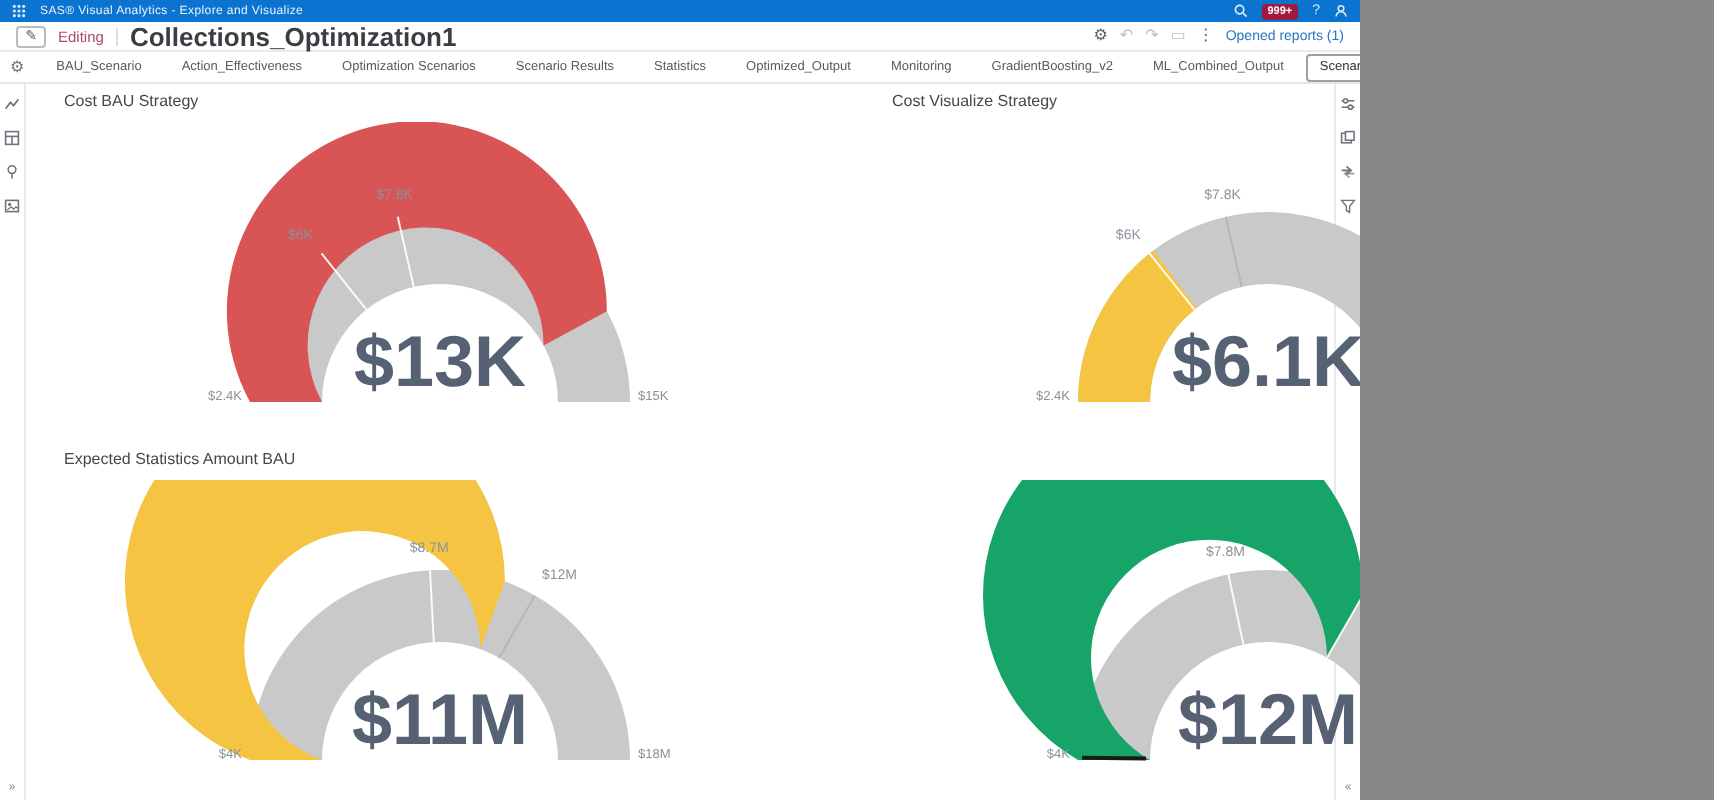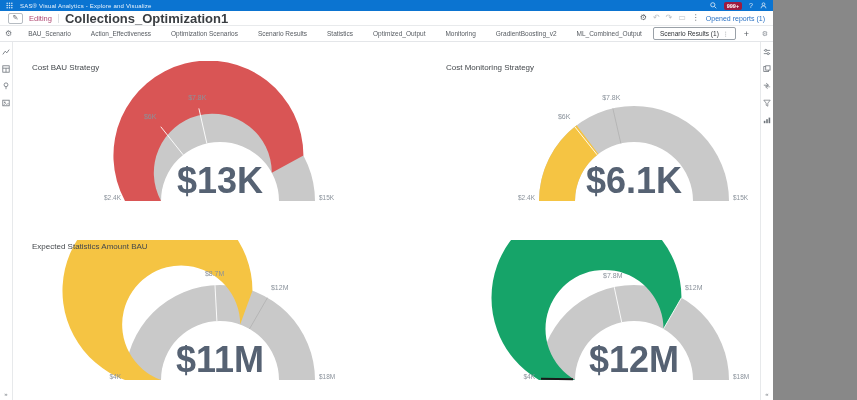--- a/index.html
+++ b/index.html
@@ -1,17 +1,17 @@
 <!DOCTYPE html>
 <html><head>
 <meta charset="utf-8">
 <style>
   * { margin:0; padding:0; box-sizing:border-box; }
   body { background:#888; font-family:"Liberation Sans", sans-serif; }
-  .page { width:773px; height:400px; background:#fff; position:relative; display:flex; flex-direction:column; overflow:hidden; }
+  .page { width:680px; height:400px; background:#fff; position:relative; display:flex; flex-direction:column; overflow:hidden; }
 
   
   .topbar { height:11px; background:#0B74D1; display:flex; align-items:center; padding:0 6px; gap:7px; flex:0 0 auto; }
   .topbar .app-title { color:#EAF3FC; font-size:6px; letter-spacing:.2px; white-space:nowrap; }
   .topbar .spacer { flex:1; }
   .topbar .ticon { color:#DCEAF8; font-size:7px; line-height:1; display:flex; align-items:center; }
   .badge { background:#9E1B3F; color:#fff; font-size:5.5px; font-weight:bold; padding:0 3px; border-radius:2px; line-height:8px; }
 
   
   .toolbar { height:15px; display:flex; align-items:center; padding:0 8px; gap:6px; border-bottom:1px solid #E8EAEC; flex:0 0 auto; background:#fff; }
@@ -37,21 +37,21 @@
   
   .main { flex:1; display:flex; min-height:0; }
   .rail { width:13px; flex:0 0 auto; display:flex; flex-direction:column; align-items:center; padding:6px 0 3px; gap:9px; }
   .rail.left { border-right:1px solid #E7E9EB; }
   .rail.right { border-left:1px solid #E7E9EB; }
   .rail svg { display:block; }
   .rail .chev { margin-top:auto; font-size:6px; color:#7A8087; }
 
   .canvas { flex:1; display:grid; grid-template-columns:1fr 1fr; grid-template-rows:1fr 1fr; background:#fff; min-width:0; }
   .cell { position:relative; padding-top:11px; }
-  .cell-title { position:absolute; top:21px; left:19px; font-size:8px; color:#44484C; white-space:nowrap; }
+  .cell-title { position:absolute; top:4px; left:19px; font-size:8px; color:#44484C; white-space:nowrap; }
   .cell svg.gauge { display:block; margin:8px auto 0; }
 </style>
 </head>
 <body>
 
 <div class="page">
 
   <div class="topbar">
     <span class="ticon">
       <svg width="7" height="7" viewBox="0 0 9 9">
@@ -164,21 +164,21 @@
             <line x1="170.21410169033473" y1="93.87194253438625" x2="147.76846882342033" y2="65.72600916553716" stroke="#ffffff" stroke-width="1" opacity="0.9"></line>
             <text x="143.4040402104092" y="58.25318878826096" text-anchor="end" font-size="7" fill="#8A929B">$6K</text>
             <line x1="193.87126489657746" y1="82.47925318127241" x2="185.86051127415013" y2="47.381848342726755" stroke="#ffffff" stroke-width="1" opacity="0.9"></line>
             <text x="184.30286473645592" y="38.557352957453986" text-anchor="middle" font-size="7" fill="#8A929B">$7.8K</text>
             <text x="108" y="139" text-anchor="end" font-size="6.5" fill="#8A929B">$2.4K</text>
             <text x="306" y="139" text-anchor="start" font-size="6.5" fill="#8A929B">$15K</text>
             <text x="207" y="132" text-anchor="middle" font-size="36" font-weight="bold" fill="#566273">$13K</text>
           </svg>
       </div>
       <div class="cell">
-        <div class="cell-title">Cost Monitoring Strategy</div>
+        <div class="cell-title">Cost Visualize Strategy</div>
         <svg class="gauge" width="414" height="152" viewBox="0 0 414 152">
             <path d="M112,140 A95,95 0 1 1 302,140 L266,140 A59,59 0 1 0 148,140 Z" fill="#C9C9C9"></path>
             <path d="M112,140 A95,95 0 0 1 149.63858101907965,64.27241181382236 L171.37553979079684,92.96918207384758 A59,59 0 0 0 148,140 Z" fill="#F5C443"></path>
             <line x1="170.21410169033473" y1="93.87194253438625" x2="147.76846882342033" y2="65.72600916553716" stroke="#ffffff" stroke-width="1" opacity="0.9"></line>
             <text x="143.4040402104092" y="58.25318878826096" text-anchor="end" font-size="7" fill="#8A929B">$6K</text>
             <line x1="193.87126489657746" y1="82.47925318127241" x2="185.86051127415013" y2="47.381848342726755" stroke="#b4b4b4" stroke-width="1" opacity="0.9"></line>
             <text x="184.30286473645592" y="38.557352957453986" text-anchor="middle" font-size="7" fill="#8A929B">$7.8K</text>
             <text x="108" y="139" text-anchor="end" font-size="6.5" fill="#8A929B">$2.4K</text>
             <text x="306" y="139" text-anchor="start" font-size="6.5" fill="#8A929B">$15K</text>
             <text x="207" y="132" text-anchor="middle" font-size="36" font-weight="bold" fill="#566273">$6.1K</text>

